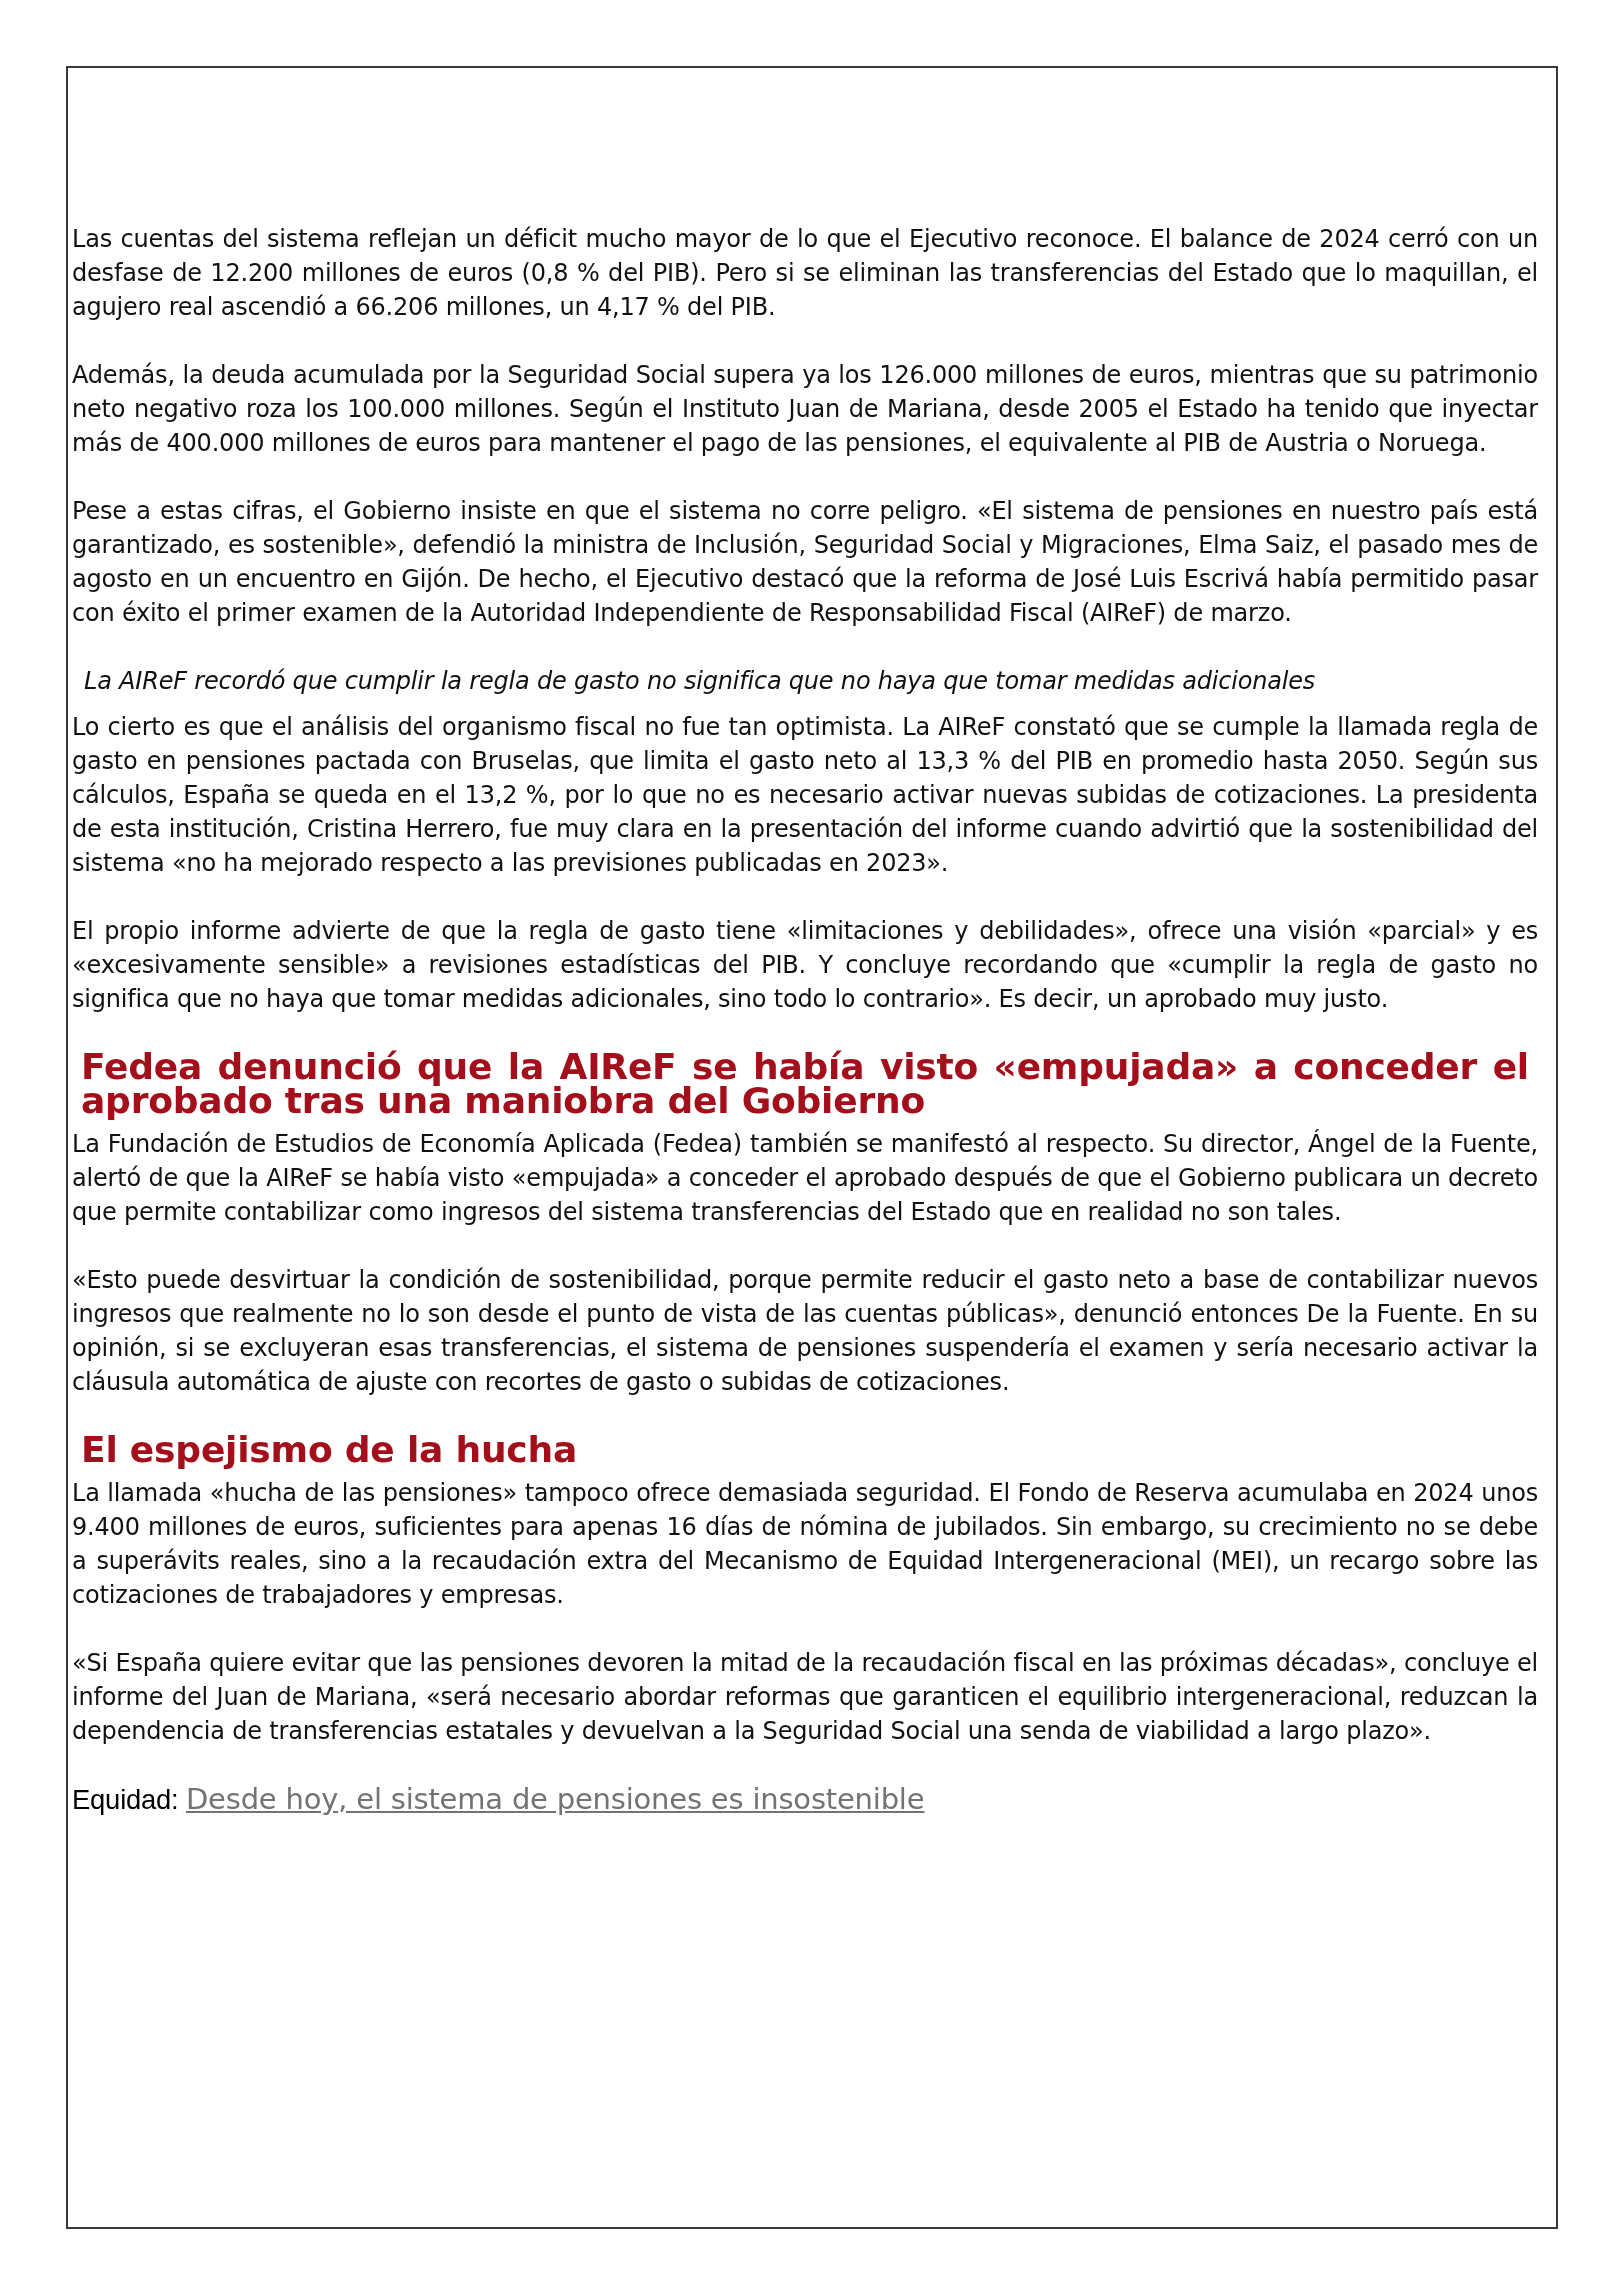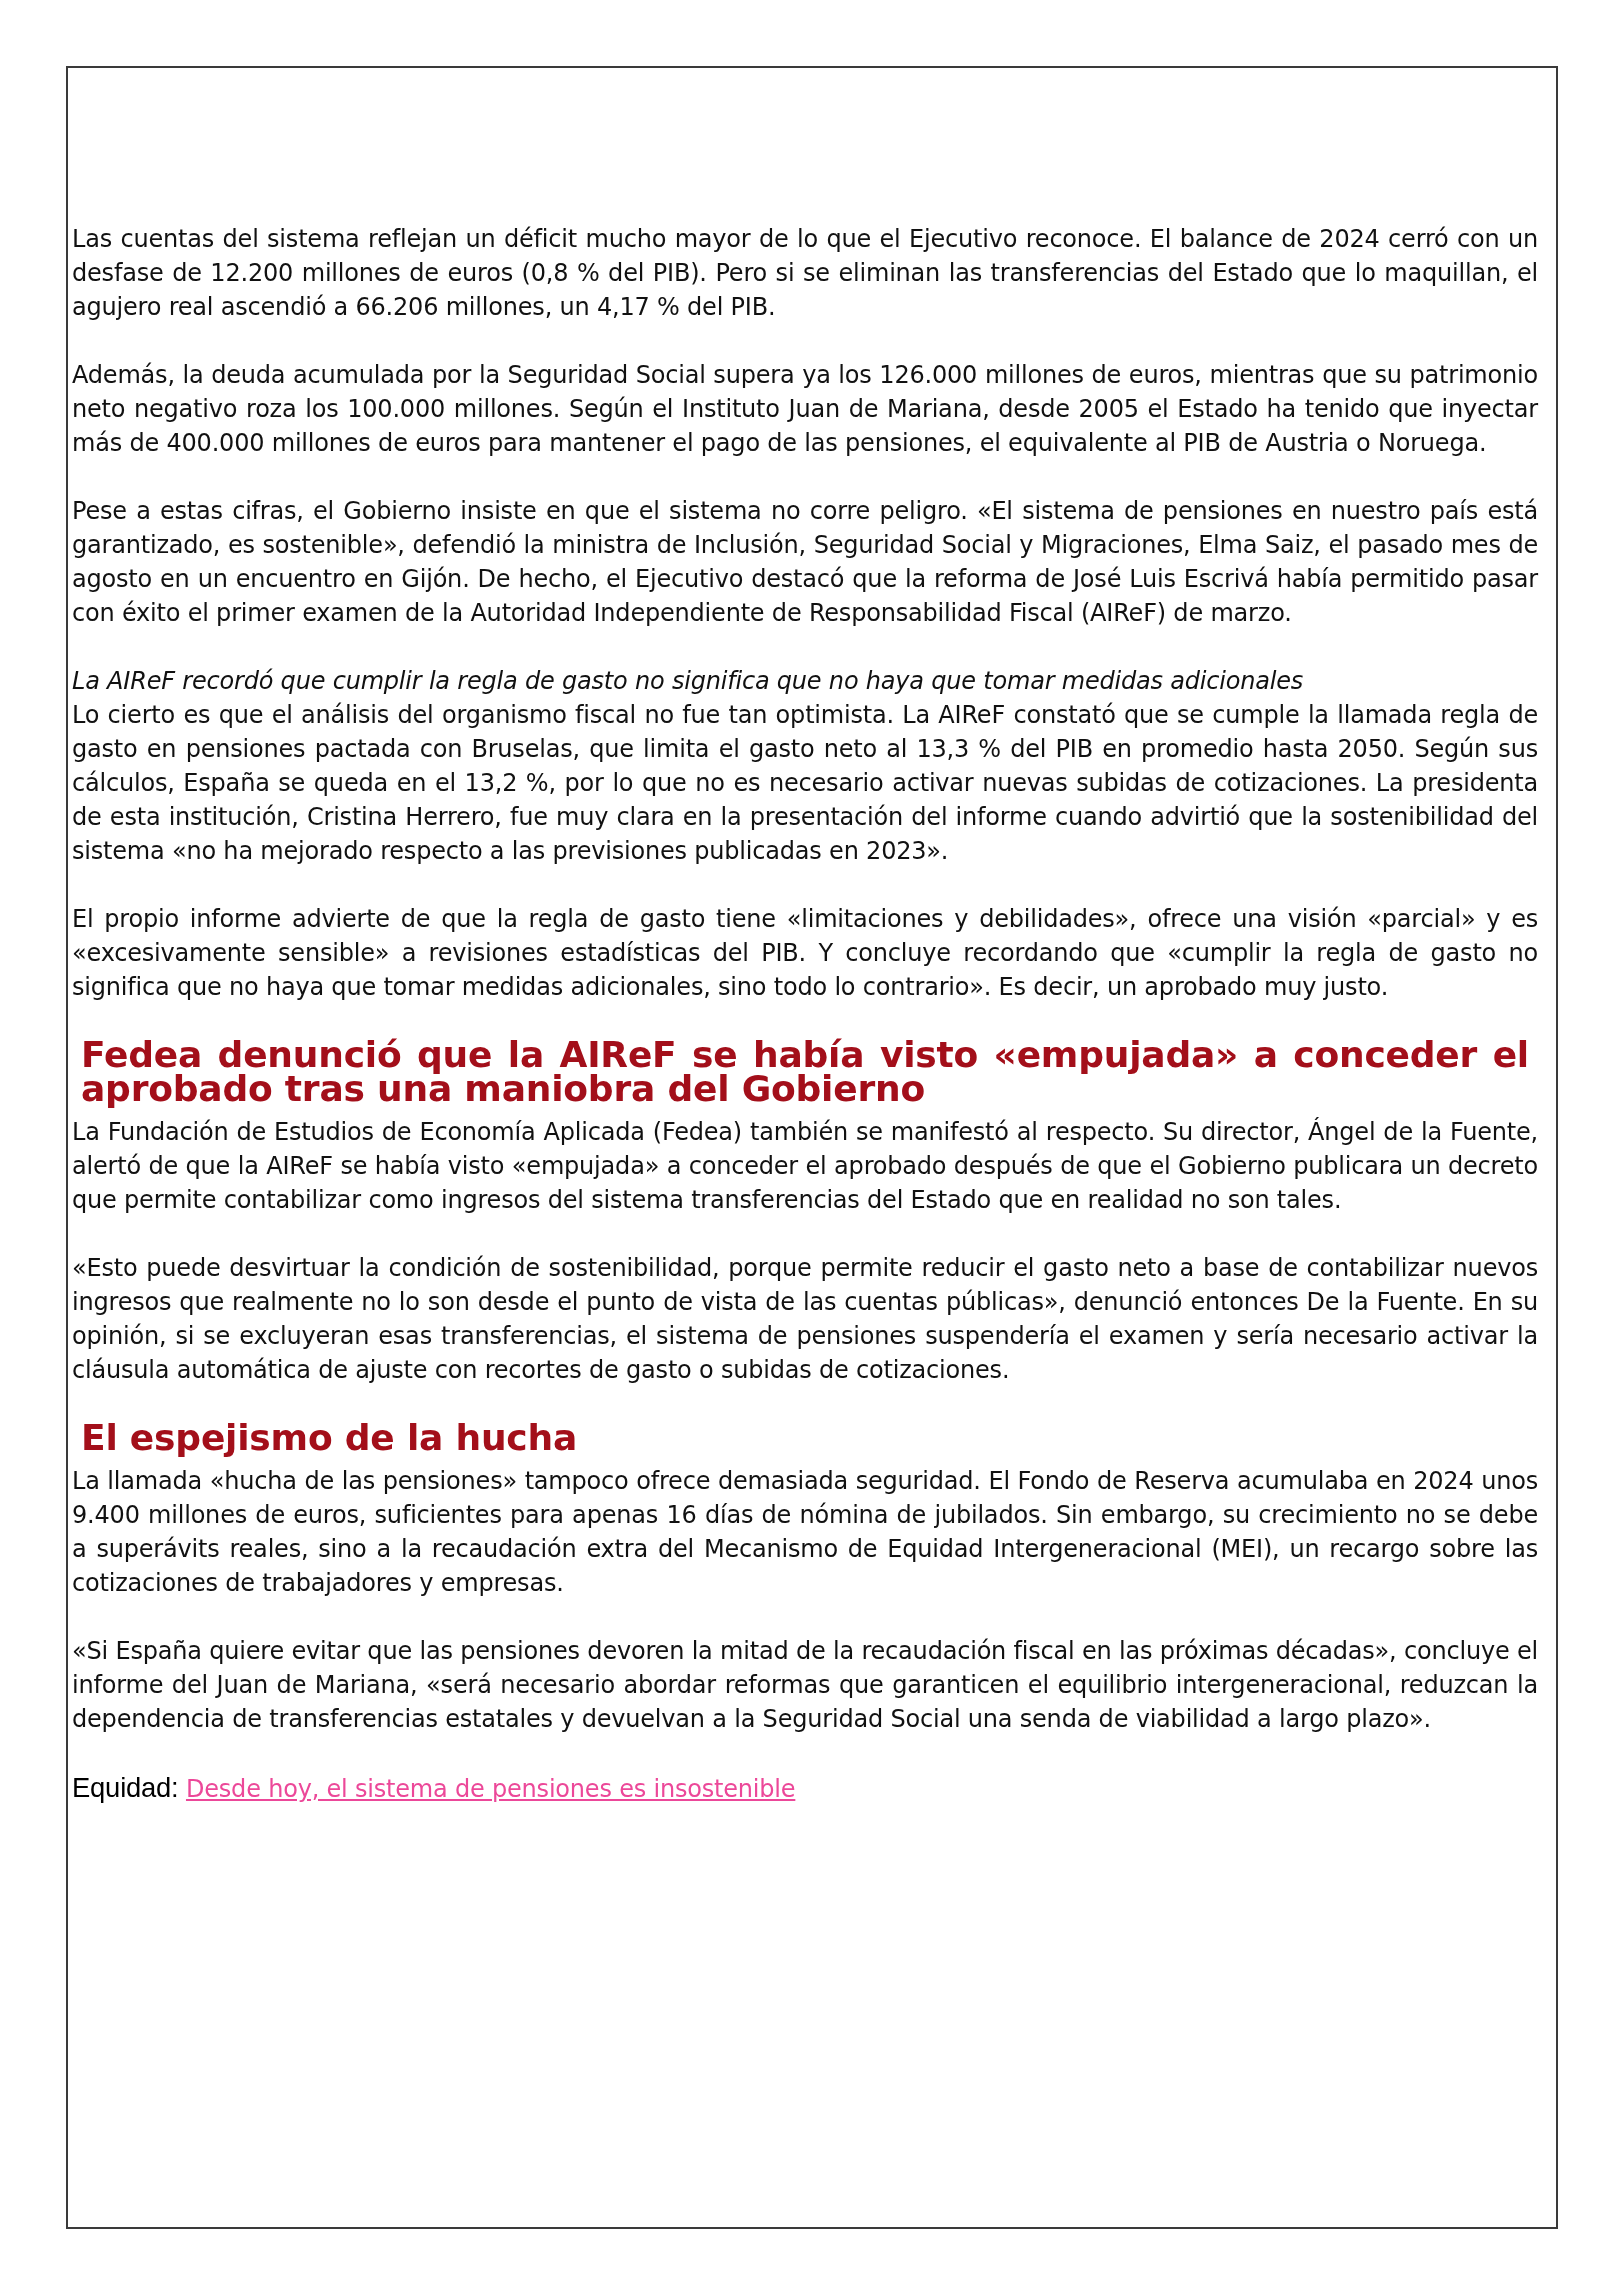--- a/index.html
+++ b/index.html
@@ -8,24 +8,24 @@
     position: absolute; left: 66px; top: 66px; width: 1488px; height: 2159px;
     border: 2px solid #3a3a3a; box-sizing: content-box;
   }
   .content {
     position: absolute; left: 72px; top: 222px; width: 1466px;
     font-family: "DejaVu Sans", sans-serif;
     font-size: 24px; line-height: 34px; color: #111111;
     letter-spacing: -0.2px;
   }
   .para { margin: 0 0 34px 0; text-align: justify; }
-  .italic { font-style: italic; margin: 0; text-align: left; }
+  .italic { font-style: italic; margin: 12px; text-align: left; }
   .heading { margin: 9px; font-weight: bold; color: #a30f1a; text-align: justify; }
   .source { margin-top: 7.8px; font-family: "Liberation Sans", sans-serif; font-size: 27.4px; line-height: 35px; color: #000; }
-  .source a { font-family: "DejaVu Sans", sans-serif; font-size: 24px; color: #ec4899; text-decoration: underline; }
+  .source a { font-family: "DejaVu Sans", sans-serif; font-size: 29px; color: #737373; text-decoration: underline; }
 </style>
 </head>
 <body>
 
 <div class="frame"></div>
 
 <div class="content">
   <p class="para">Las cuentas del sistema reflejan un déficit mucho mayor de lo que el Ejecutivo reconoce. El balance de 2024 cerró con un desfase de 12.200 millones de euros (0,8 % del PIB). Pero si se eliminan las transferencias del Estado que lo maquillan, el agujero real ascendió a 66.206 millones, un 4,17 % del PIB.</p>
   <p class="para">Además, la deuda acumulada por la Seguridad Social supera ya los 126.000 millones de euros, mientras que su patrimonio neto negativo roza los 100.000 millones. Según el Instituto Juan de Mariana, desde 2005 el Estado ha tenido que inyectar más de 400.000 millones de euros para mantener el pago de las pensiones, el equivalente al PIB de Austria o Noruega.</p>
   <p class="para">Pese a estas cifras, el Gobierno insiste en que el sistema no corre peligro. «El sistema de pensiones en nuestro país está garantizado, es sostenible», defendió la ministra de Inclusión, Seguridad Social y Migraciones, Elma Saiz, el pasado mes de agosto en un encuentro en Gijón. De hecho, el Ejecutivo destacó que la reforma de José Luis Escrivá había permitido pasar con éxito el primer examen de la Autoridad Independiente de Responsabilidad Fiscal (AIReF) de marzo.</p>

